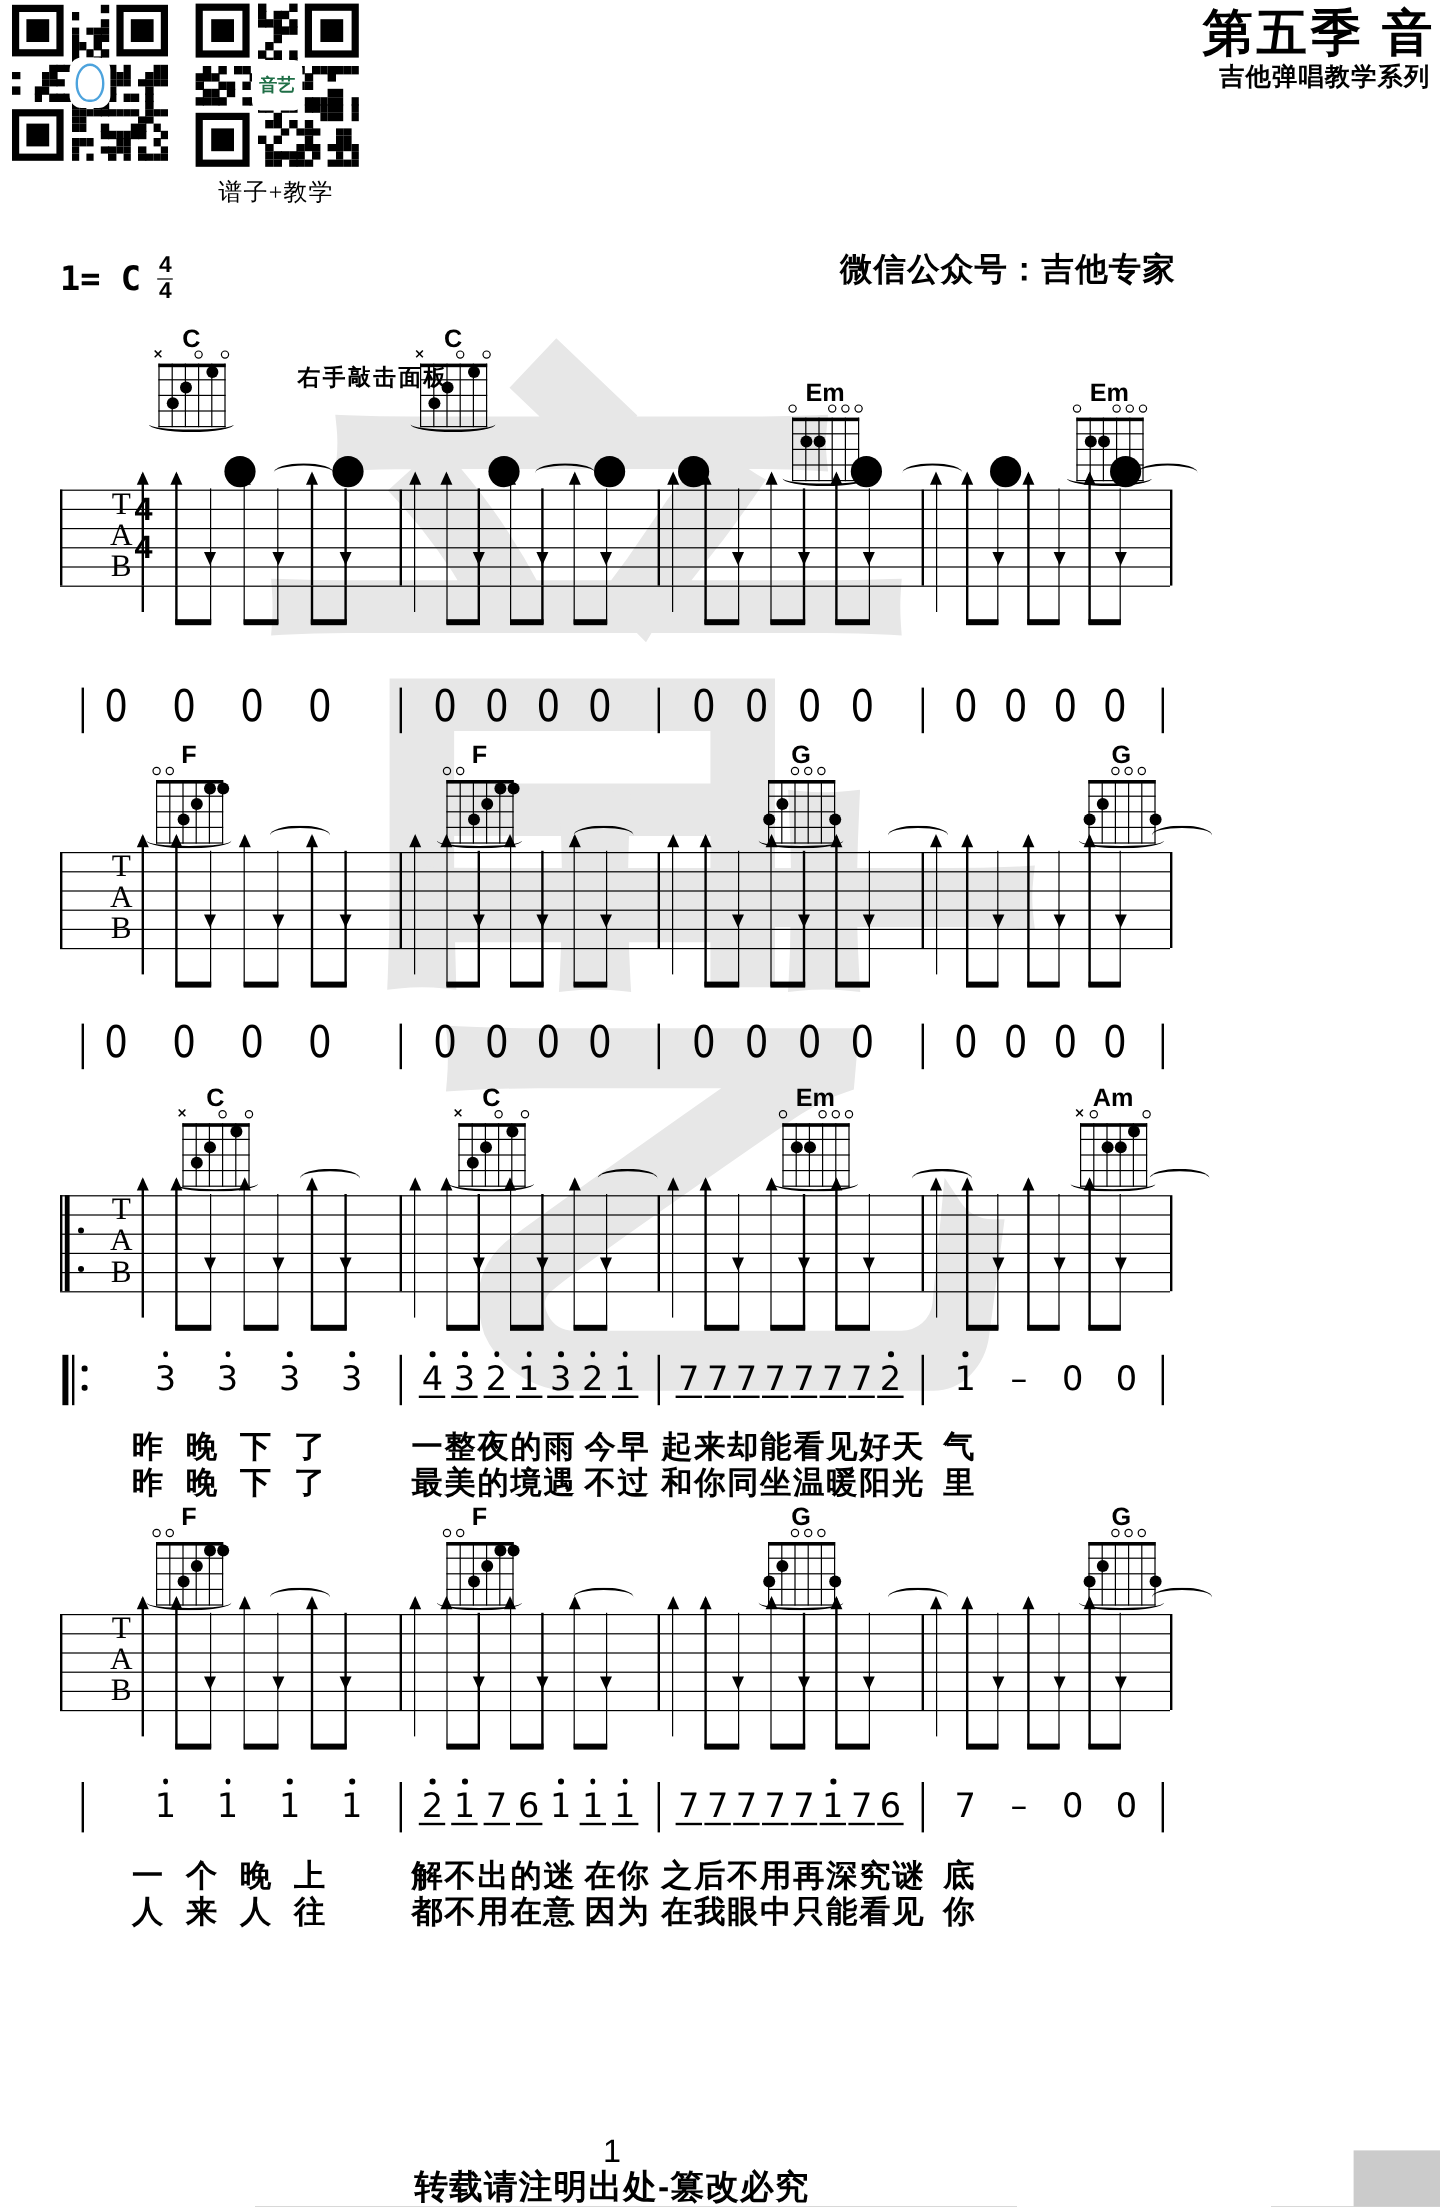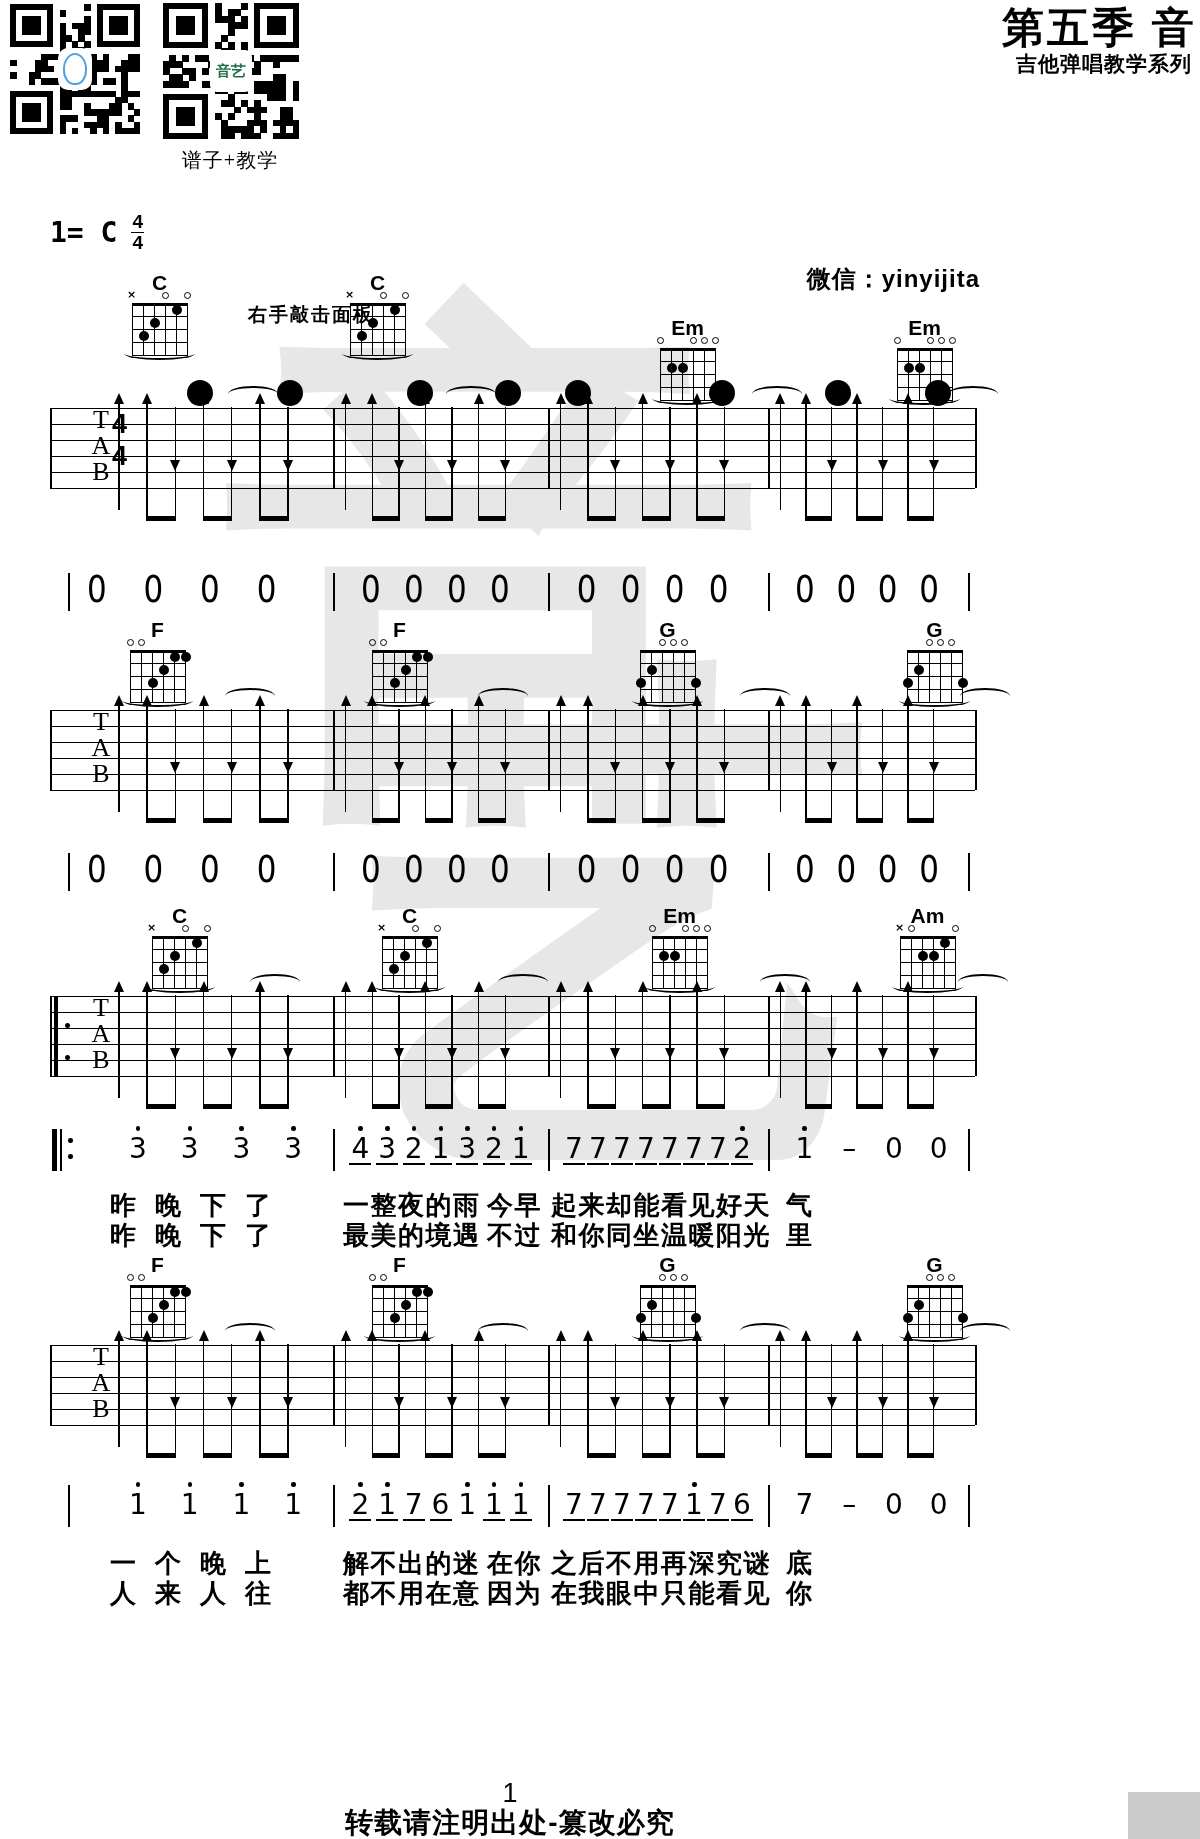--- a/index.html
+++ b/index.html
@@ -327,21 +327,21 @@
     <div class="abs brand-title">第五季 音 艺</div>
     <div class="abs brand-sub">吉他弹唱教学系列</div>
 
     <div class="abs key-line">
       <span>1= C</span>
       <span class="tsig">
         <i>4</i>
         <i>4</i>
       </span>
     </div>
-    <div class="abs contact c3">微信：yinyijita</div>
+    <div class="abs contact c1">微信公众号：吉他专家</div>
 
     <div id="score" class="layer">
         <div style="position: absolute; left: 50px; top: 408px; width: 925px; height: 1.4px; background: rgb(0, 0, 0);"></div>
         <div style="position: absolute; left: 50px; top: 424px; width: 925px; height: 1.4px; background: rgb(0, 0, 0);"></div>
         <div style="position: absolute; left: 50px; top: 440px; width: 925px; height: 1.4px; background: rgb(0, 0, 0);"></div>
         <div style="position: absolute; left: 50px; top: 456px; width: 925px; height: 1.4px; background: rgb(0, 0, 0);"></div>
         <div style="position: absolute; left: 50px; top: 472px; width: 925px; height: 1.4px; background: rgb(0, 0, 0);"></div>
         <div style="position: absolute; left: 50px; top: 488px; width: 925px; height: 1.4px; background: rgb(0, 0, 0);"></div>
         <div style="position: absolute; left: 50px; top: 408px; width: 1.6px; height: 80px; background: rgb(0, 0, 0);"></div>
         <div style="position: absolute; left: 333px; top: 408px; width: 1.6px; height: 80px; background: rgb(0, 0, 0);"></div>

